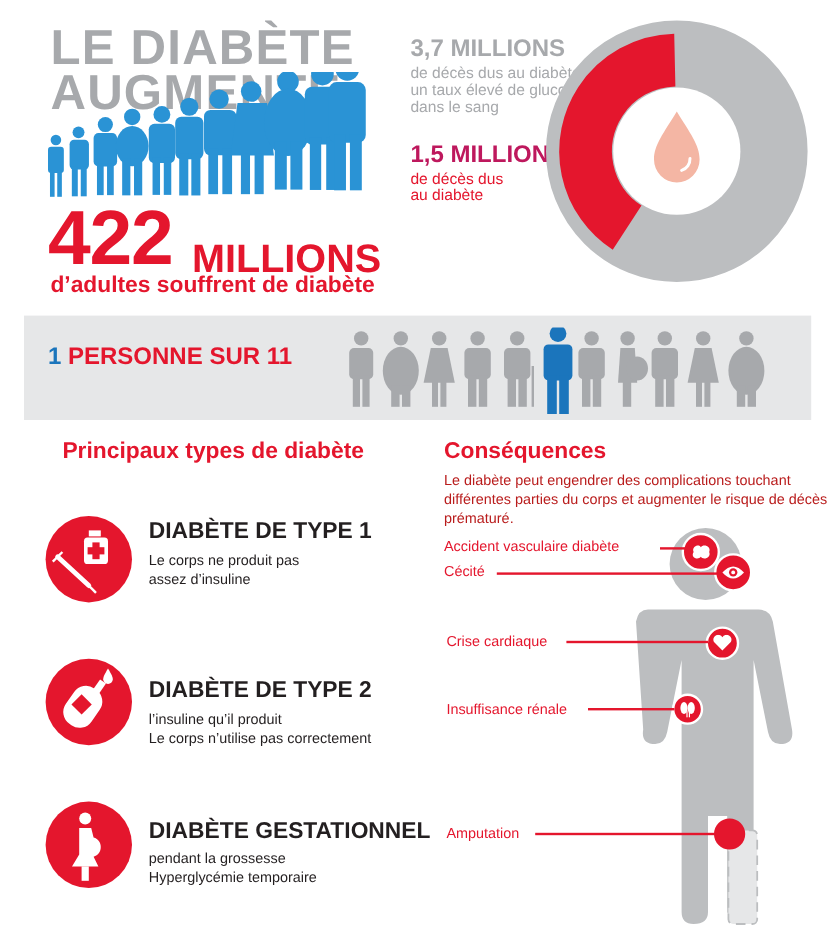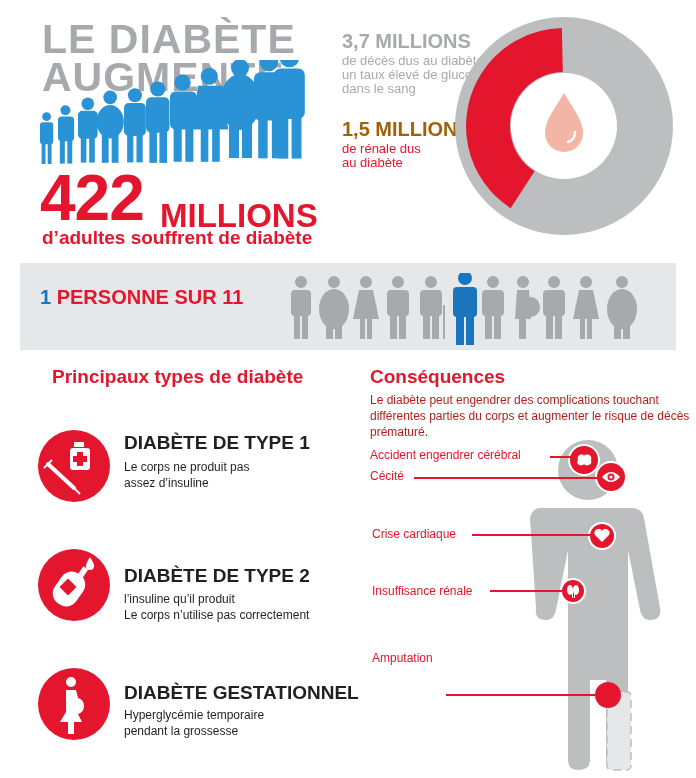--- a/index.html
+++ b/index.html
@@ -4,21 +4,21 @@
 <style>
   html,body{margin:0;padding:0;background:#fff;}
   body{width:696px;height:778px;position:relative;overflow:hidden;font-family:"DejaVu Sans",sans-serif;}
   .abs{position:absolute;}
   .title{left:42px;top:20px;font-size:41px;font-weight:bold;color:#a7a9ac;line-height:38px;letter-spacing:1px;font-family:"Liberation Sans",sans-serif;}
   .big422{left:40px;top:168px;font-size:64px;font-weight:bold;color:#e4162d;font-family:"Liberation Sans",sans-serif;line-height:60px;letter-spacing:-1px;}
   .millions{left:160px;top:197px;font-size:33px;font-weight:bold;color:#e4162d;font-family:"Liberation Sans",sans-serif;}
   .adults{left:42px;top:227px;font-size:19px;font-weight:bold;color:#e4162d;font-family:Liberation Sans, sans-serif;}
   .stat37{left:342px;top:30px;font-size:20px;font-weight:bold;color:#a7a9ac;font-family:"Liberation Sans",sans-serif;}
   .stat37sub{left:342px;top:54px;font-size:13px;color:#a7a9ac;line-height:14px;font-family:"Liberation Sans",sans-serif;width:170px;}
-  .stat15{left:342px;top:118px;font-size:20px;font-weight:bold;color:#a16207;font-family:"Liberation Sans",sans-serif;}
+  .stat15{left:342px;top:118px;font-size:20px;font-weight:bold;color:#be185d;font-family:"Liberation Sans",sans-serif;}
   .stat15sub{left:342px;top:142px;font-size:13px;color:#e4162d;line-height:14px;font-family:"Liberation Sans",sans-serif;}
   .band{left:20px;top:263px;width:656px;height:87px;background:#e6e7e8;}
   .band-text{left:40px;top:285px;font-size:20px;font-weight:bold;color:#e4162d;line-height:24px;font-family:"Liberation Sans",sans-serif;}
   .band-text .one{color:#1b75bc;}
   .people{left:285px;top:273px;}
   .h2{font-size:19px;font-weight:bold;color:#e4162d;font-family:"Liberation Sans",sans-serif;}
   .type-title{font-size:19px;font-weight:bold;color:#231f20;font-family:"Liberation Sans",sans-serif;text-align:right;}
   .type-desc{font-size:12px;color:#231f20;line-height:16px;font-family:"Liberation Sans",sans-serif;}
   .icon-circle{width:72px;height:72px;border-radius:50%;background:#e4162d;}
   .cons-desc{left:370px;top:392px;width:320px;font-size:12px;line-height:16px;color:#b91c1c;font-family:"Liberation Sans",sans-serif;}
@@ -105,21 +105,21 @@
 </svg>
 
 <div class="abs big422">422</div>
 <div class="abs millions">MILLIONS</div>
 <div class="abs adults">d’adultes souffrent de diabète</div>
 
 <div class="abs stat37">3,7 MILLIONS</div>
 <div class="abs stat37sub">de décès dus au diabète et à un taux élevé de glucose dans le sang</div>
 <div class="abs stat15">1,5 MILLION</div>
 <div class="abs stat15sub">
-  <div>de rénale dus</div>
+  <div>de décès dus</div>
   <div>au diabète</div>
 </div>
 
 <svg class="abs" style="left:453px;top:15px" width="222" height="222">
   <circle cx="111" cy="111" r="78" fill="none" stroke="#bcbec0" stroke-width="62"></circle>
   <circle cx="111" cy="111" r="76" fill="none" stroke="#e4162d" stroke-width="44" stroke-dasharray="193 285" transform="rotate(123 111 111)"></circle>
   <circle cx="111" cy="111" r="53" fill="#fff"></circle>
   <g>
     <path d="M111 78 C100 96 92 106 92 118 A19 19 0 0 0 130 118 C130 106 122 96 111 78 Z" fill="#f4b6a4"></path>
     <path d="M122 117 A10 10 0 0 1 115 127" stroke="#fff" stroke-width="2.5" fill="none" stroke-linecap="round"></path>
@@ -241,22 +241,22 @@
 
 <div class="abs icon-circle" style="left:38px;top:668px">
   <svg width="72" height="72">
     <circle cx="33" cy="14" r="5" fill="#fff"></circle>
     <path d="M28 22 H38 L40 30 C48 32 48 44 40 46 L44 54 H22 L28 44 Z" fill="#fff"></path>
     <rect x="30" y="54" width="6" height="12" fill="#fff"></rect>
   </svg>
 </div>
 <div class="abs type-title" style="left:124px;top:682px">DIABÈTE GESTATIONNEL</div>
 <div class="abs type-desc" style="left:124px;top:707px">
+  <div>pendant la grossesse</div>
   <div>Hyperglycémie temporaire</div>
-  <div>pendant la grossesse</div>
 </div>
 
 <div class="abs h2" style="left:370px;top:366px">Conséquences</div>
 <div class="abs cons-desc">Le diabète peut engendrer des complications touchant différentes parties du corps et augmenter le risque de décès prématuré.</div>
 
 <svg class="abs" style="left:500px;top:440px" width="196" height="338">
   <circle cx="88" cy="30" r="30" fill="#bcbec0"></circle>
   <path d="M62 68 H154 Q164 68 166 78 L182 168 Q184 180 172 180 Q164 180 162 170 L150 110 L150 320 Q150 330 138 330 Q130 330 128 320 L128 240 L112 240 L112 320 Q112 330 100 330 Q90 330 90 320 L90 110 L78 170 Q76 180 68 180 Q56 180 58 168 L52 78 Q54 68 62 68 Z" fill="#bcbec0" transform="translate(-22,0)"></path>
   <rect x="107" y="252" width="24" height="78" rx="4" fill="#e6e7e8" stroke="#bcbec0" stroke-width="1.5" stroke-dasharray="8 5"></rect>
 </svg>
@@ -281,22 +281,22 @@
 <div class="abs" style="left:560px;top:578px;width:22px;height:22px;border-radius:50%;background:#e4162d;border:2px solid #fff;display:flex;align-items:center;justify-content:center">
   <svg width="14" height="14">
       <ellipse cx="4" cy="6" rx="3" ry="5" fill="#fff"></ellipse>
       <ellipse cx="10" cy="6" rx="3" ry="5" fill="#fff"></ellipse>
       <rect x="6" y="8" width="1" height="6" fill="#fff"></rect>
       <rect x="8" y="8" width="1" height="6" fill="#fff"></rect>
     </svg>
 </div>
 <div class="abs" style="left:595px;top:682px;width:26px;height:26px;border-radius:50%;background:#e4162d"></div>
 
-<div class="abs cons-label" style="left:370px;top:448px">Accident engendrer cérébral</div>
+<div class="abs cons-label" style="left:370px;top:448px">Accident vasculaire diabète</div>
 <div class="abs line" style="left:550px;top:456px;width:22px"></div>
 <div class="abs cons-label" style="left:370px;top:469px">Cécité</div>
 <div class="abs line" style="left:414px;top:477px;width:184px"></div>
 <div class="abs cons-label" style="left:372px;top:527px">Crise cardiaque</div>
 <div class="abs line" style="left:472px;top:534px;width:118px"></div>
 <div class="abs cons-label" style="left:372px;top:584px">Insuffisance rénale</div>
 <div class="abs line" style="left:490px;top:590px;width:72px"></div>
-<div class="abs cons-label" style="left:372px;top:651px">Amputation</div>
+<div class="abs cons-label" style="left:372px;top:687px">Amputation</div>
 <div class="abs line" style="left:446px;top:694px;width:150px"></div>
 
 </body></html>

